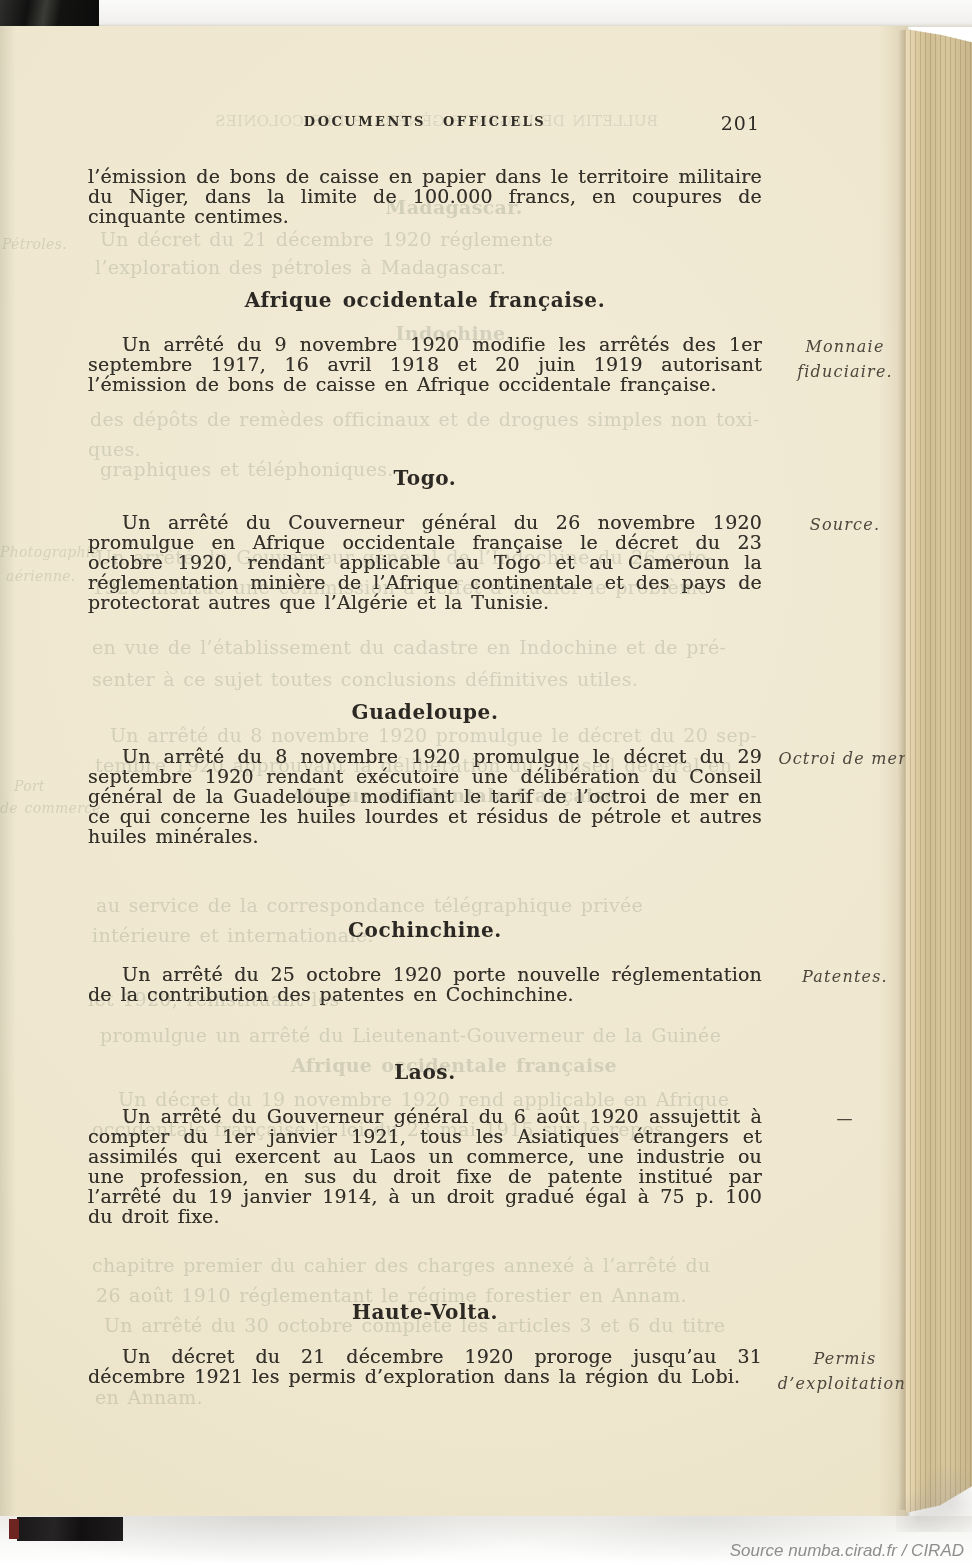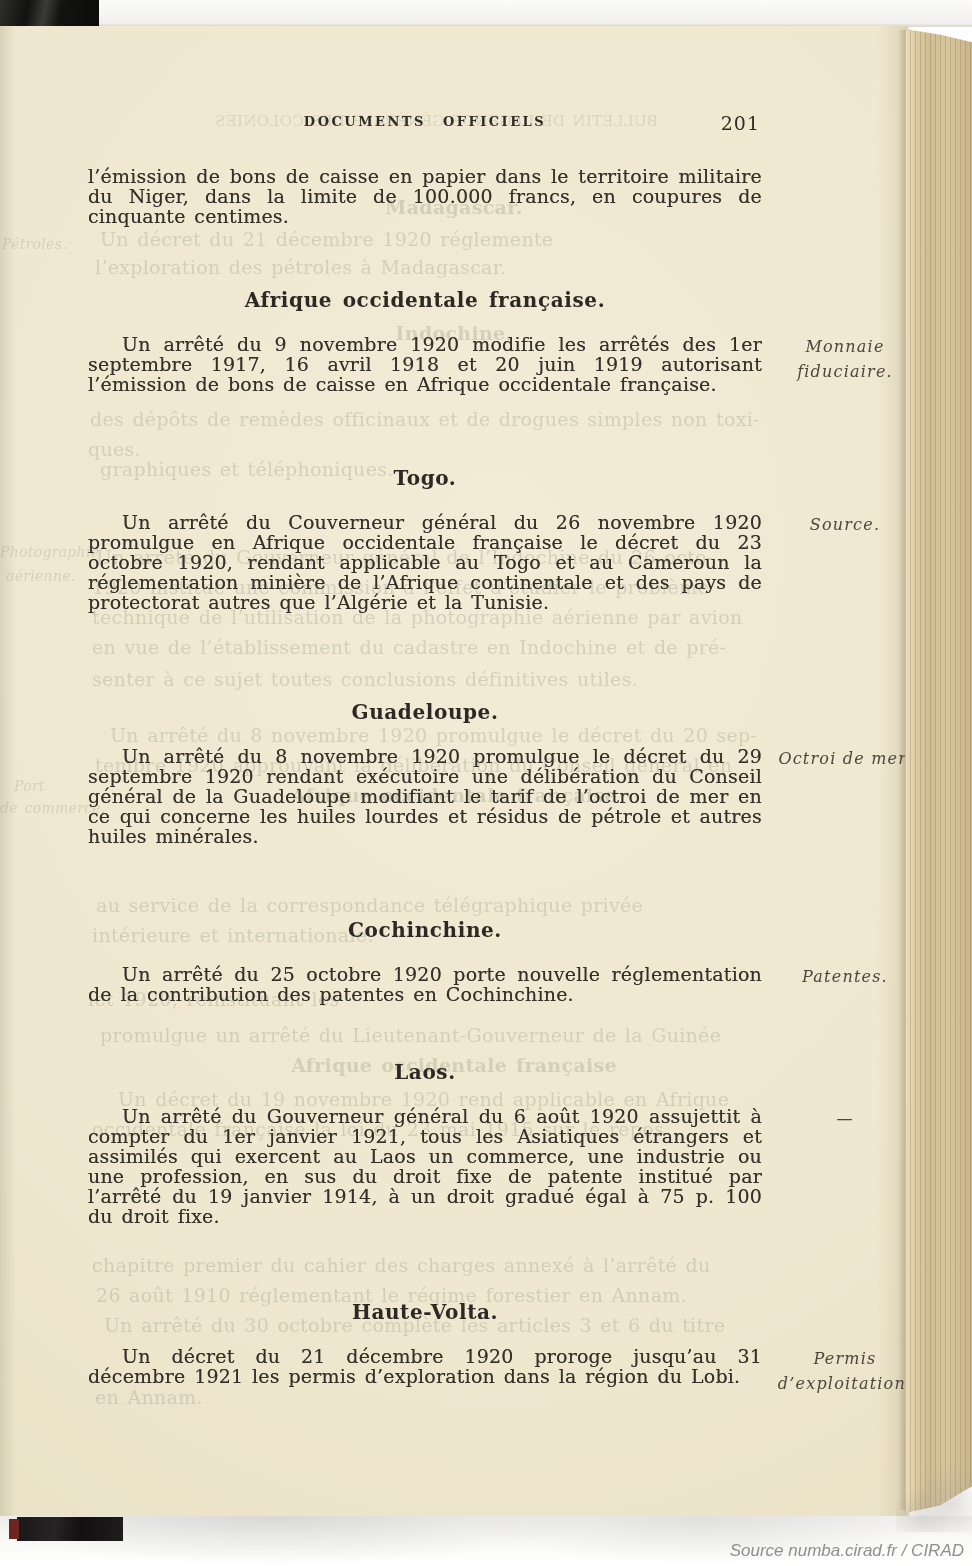--- a/index.html
+++ b/index.html
@@ -92,21 +92,20 @@
         <div class="ghost" style="top: 230px; left: 95px;">l’exploration des pétroles à Madagascar.</div>
         <div class="ghost i" style="top: 210px; left: 2px;">Pétroles.</div>
         <div class="ghost b c" style="top: 296px;">Indochine.</div>
         <div class="ghost" style="top: 382px; left: 90px;">des dépôts de remèdes officinaux et de drogues simples non toxi-</div>
         <div class="ghost" style="top: 412px; left: 88px;">ques.</div>
         <div class="ghost" style="top: 432px; left: 100px;">graphiques et téléphoniques.</div>
         <div class="ghost i" style="top: 518px; left: 0px;">Photographie</div>
         <div class="ghost i" style="top: 542px; left: 6px;">aérienne.</div>
         <div class="ghost" style="top: 520px; left: 96px;">Un arrêté du Gouverneur général de l’Indochine du 26 octo-</div>
         <div class="ghost" style="top: 550px; left: 92px;">1920 institue une commission à l’effet d’étudier le problème</div>
-        <div class="ghost" style="top: 580px; left: 92px;">technique de l’utilisation de la photographie aérienne par avion</div>
         <div class="ghost" style="top: 610px; left: 92px;">en vue de l’établissement du cadastre en Indochine et de pré-</div>
         <div class="ghost" style="top: 642px; left: 92px;">senter à ce sujet toutes conclusions définitives utiles.</div>
         <div class="ghost" style="top: 698px; left: 110px;">Un arrêté du 8 novembre 1920 promulgue le décret du 20 sep-</div>
         <div class="ghost" style="top: 728px; left: 95px;">tembre 1920 approuvant la délibération du Conseil général en</div>
         <div class="ghost b c" style="top: 758px;">Afrique occidentale française</div>
         <div class="ghost i" style="top: 752px; left: 14px;">Port</div>
         <div class="ghost i" style="top: 774px; left: 0px;">de commerce.</div>
         <div class="ghost" style="top: 868px; left: 96px;">au service de la correspondance télégraphique privée</div>
         <div class="ghost" style="top: 898px; left: 92px;">intérieure et internationale.</div>
         <div class="ghost" style="top: 962px; left: 88px;">let 1920, réinstituant les</div>

